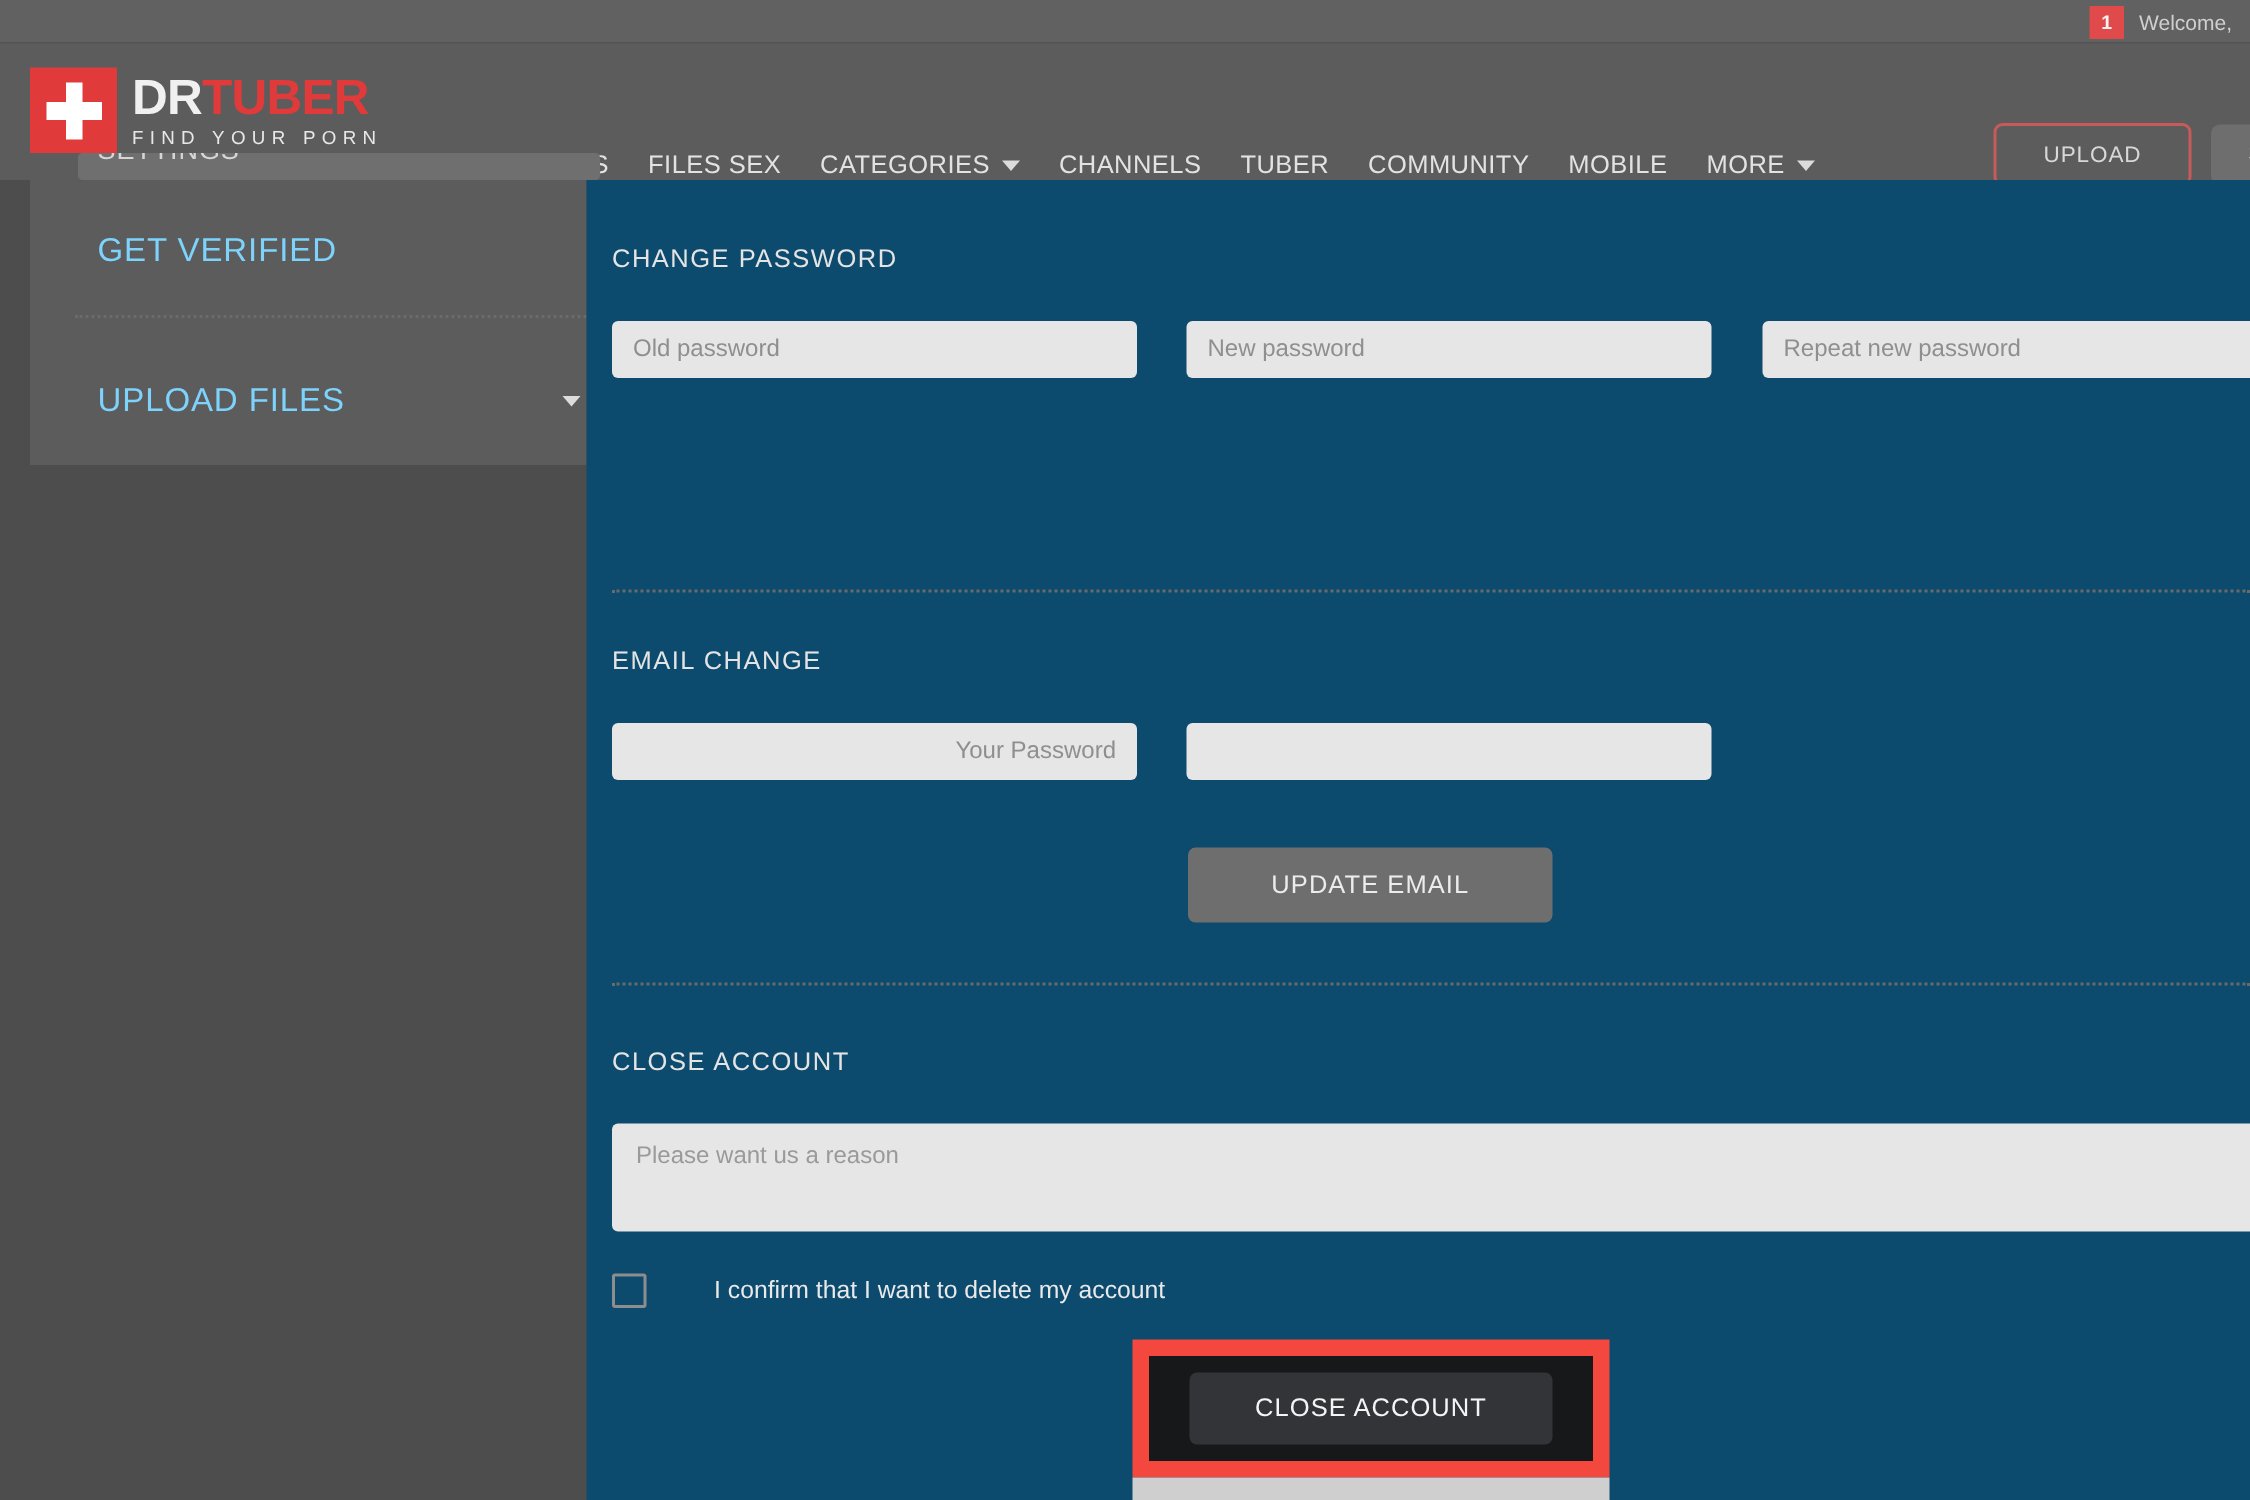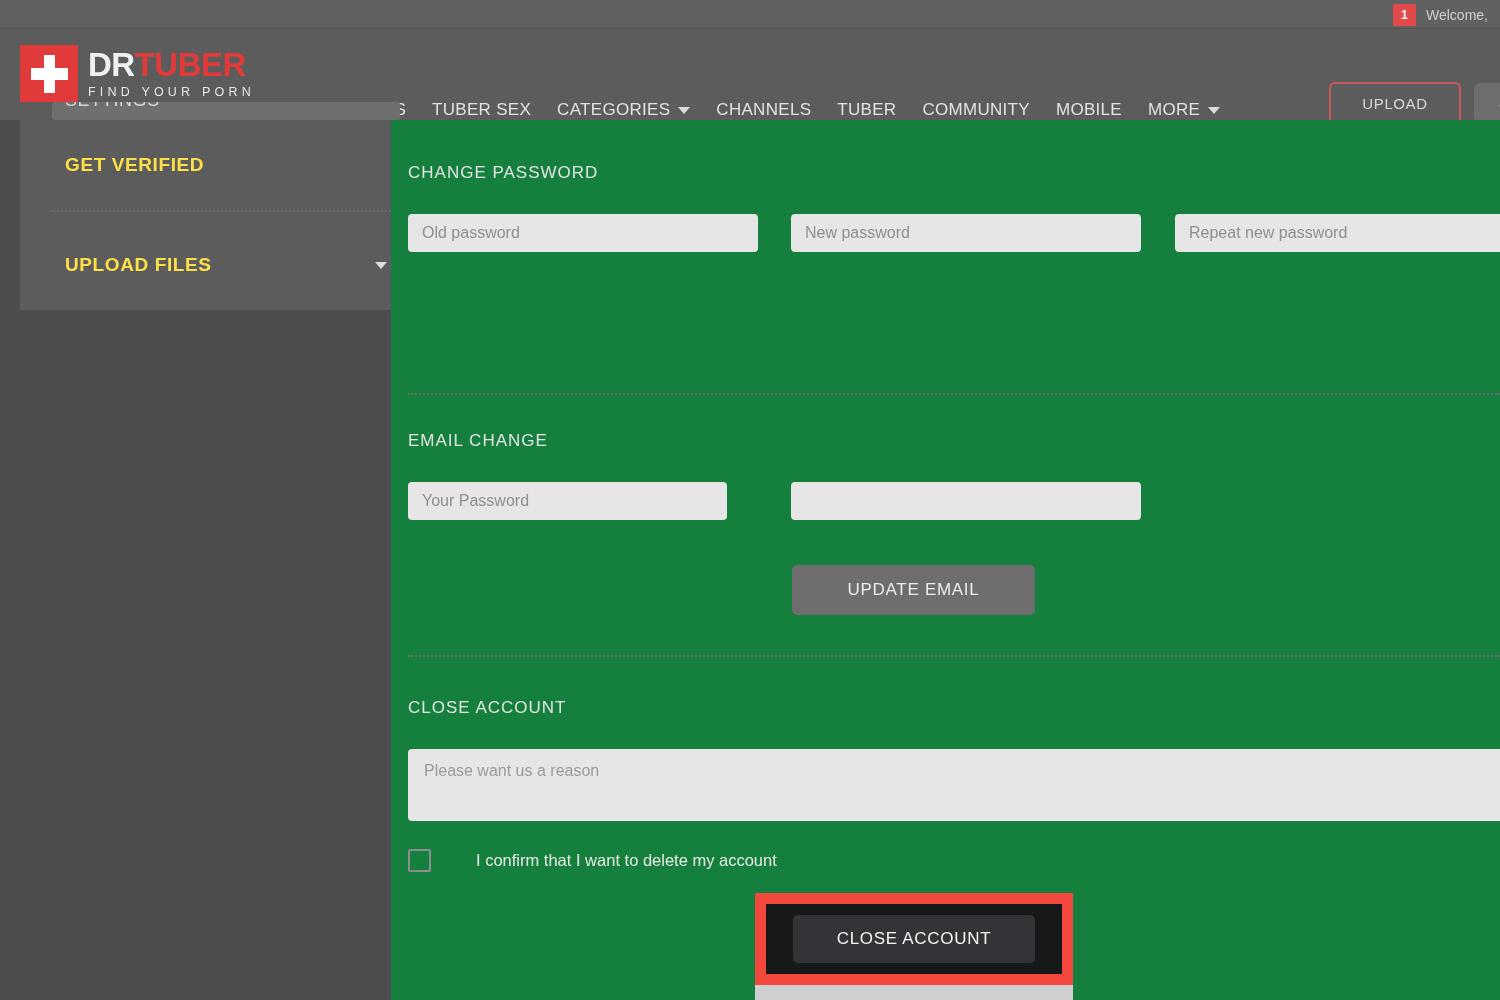--- a/index.html
+++ b/index.html
@@ -92,39 +92,38 @@
   }
   .side-active {
     position: absolute; left: 32px; top: 0; width: 348px; height: 18px;
     background: #6f6f6f; border-radius: 3px;
     color: #d6d6d6; font-size: 18px; letter-spacing: 0.6px;
     overflow: hidden; padding-left: 13px;
   }
   .side-active span { position: relative; top: -12px; }
   .side-item {
     position: absolute; left: 45px;
-    color: #fde047; font-size: 19px; letter-spacing: 0.6px;
+    color: #7dd3fc; font-size: 22px; letter-spacing: 0.6px;
     cursor: pointer;
-    font-weight: bold;
   }
   .side-verified { top: 52px; }
   .side-divider {
     position: absolute; left: 30px; top: 108px; width: 349px;
     border-top: 2px dotted #6b6b6b;
   }
   .side-upload {
     top: 152px; width: 322px;
     display: flex; align-items: center; justify-content: space-between;
   }
 
   
   .main {
     position: absolute; left: 391px; top: 120px;
     width: 1109px; height: 880px;
-    background: #15803d;
+    background: #0c4a6e;
   }
   .section-title {
     color: #e4e4e4; font-size: 17px; letter-spacing: 1px;
   }
   .field {
     background: #e6e6e6; border-radius: 4px; height: 38px;
     display: flex; align-items: center; padding: 0 14px;
     color: #8f8f8f; font-size: 16px;
   }
   .btn-gray {
@@ -134,21 +133,21 @@
   }
   .hr-dotted { border-top: 2px dotted #6a6a6a; }
 
   .cp-title   { position: absolute; left: 17px; top: 43px; }
   .f-old      { position: absolute; left: 17px; top: 94px; width: 350px; }
   .f-new      { position: absolute; left: 400px; top: 94px; width: 350px; }
   .f-repeat   { position: absolute; left: 784px; top: 94px; width: 350px; }
   .b-updpass  { position: absolute; left: 401px; top: 177px; width: 243px; }
   .hr-1       { position: absolute; left: 17px; top: 273px; width: 1092px; }
   .ec-title   { position: absolute; left: 17px; top: 311px; }
-  .f-yourpass { position: absolute; left: 17px; top: 362px; width: 319px; }
+  .f-yourpass { position: absolute; left: 17px; top: 362px; width: 350px; justify-content: flex-end; }
   .f-email    { position: absolute; left: 400px; top: 362px; width: 350px; }
   .b-updmail  { position: absolute; left: 401px; top: 445px; width: 243px; }
   .hr-2       { position: absolute; left: 17px; top: 535px; width: 1092px; }
   .ca-title   { position: absolute; left: 17px; top: 578px; }
   .ta-reason  {
     position: absolute; left: 17px; top: 629px;
     width: 1100px; height: 72px;
     background: #e6e6e6; border-radius: 4px;
     color: #9a9a9a; font-size: 16px;
     padding: 13px 16px;
@@ -208,21 +207,21 @@
         </div>
         <div class="logo-sub">FIND YOUR PORN</div>
       </div>
     </div>
 
     <div class="nav">
       <div class="nav-item">
         <span>VIDEOS</span>
       </div>
       <div class="nav-item">
-        <span>TUBER SEX</span>
+        <span>FILES SEX</span>
       </div>
       <div class="nav-item">
         <span>CATEGORIES</span>
         <i class="caret"></i>
       </div>
       <div class="nav-item">
         <span>CHANNELS</span>
       </div>
       <div class="nav-item">
         <span>TUBER</span>

